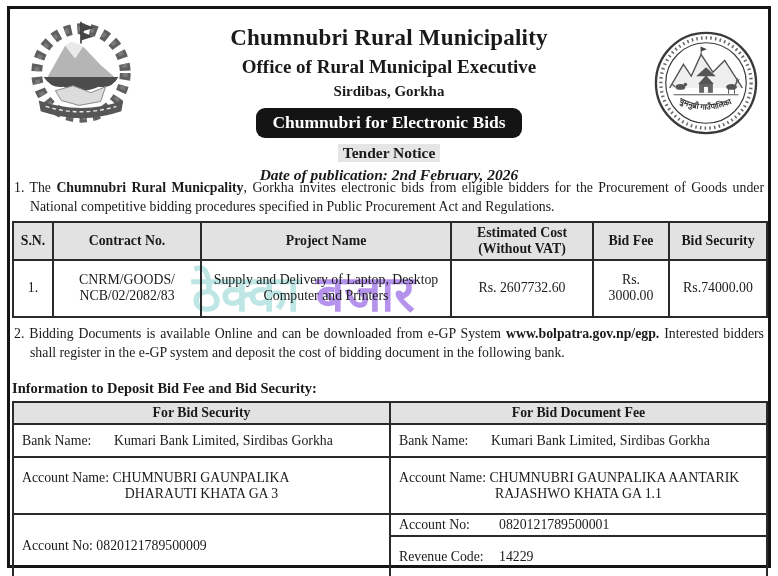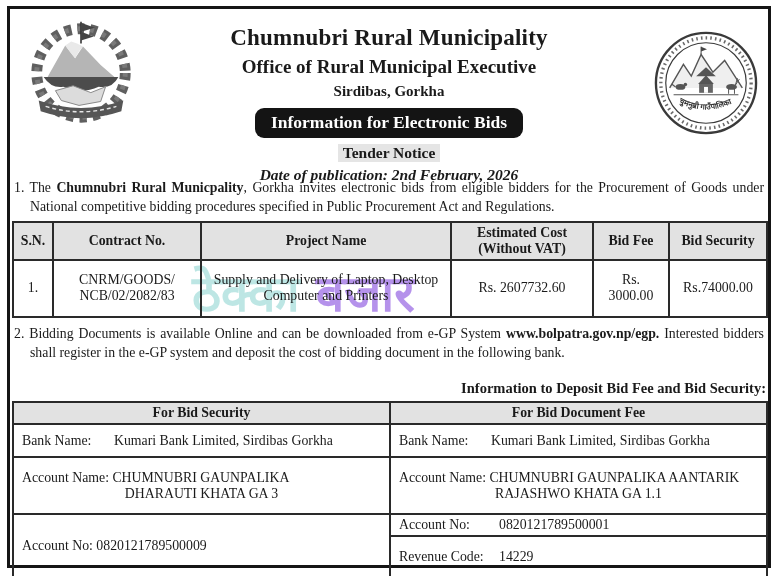--- a/index.html
+++ b/index.html
@@ -45,21 +45,21 @@
   .wm-dot { position:absolute; left:215px; top:252px; width:9px; height:9px;
     border-radius:50%; background:#5b8fd9; opacity:.65; pointer-events:none; z-index:0; }
   
   table { border-collapse:collapse; width:754px; table-layout:fixed;
     position:relative; z-index:1; background:transparent; }
   th, td { border:2px solid #2a2a2a; font-size:13.8px; padding:2px 5px; }
   th { background:#e2e2e2; font-weight:bold; }
   .bid-table { margin:2px auto 0; }
   .bid-table th { height:38px; }
   .bid-table td { height:57px; text-align:center; vertical-align:middle; }
-  .deposit-heading { text-align:right; font-size:14.5px; font-weight:bold; margin:18px 0 4px; }
+  .deposit-heading { text-align:left; font-size:14.5px; font-weight:bold; margin:18px 0 4px; }
   .dep-table { margin:0 auto; }
   .dep-table th { height:20px; }
   .dep-table td { vertical-align:middle; padding:2px 8px; }
   .row-bank td { height:33px;margin-top:32px; }
   .row-acname td { height:57px; }
   .row-acno td { height:15px; }
   .row-rev td { height:42px; }
   .cell-line2 { display:block; text-align:center; }
   .lbl { display:inline-block; width:92px; }
   
@@ -117,21 +117,21 @@
         <path id="sealArc" d="M22,72 Q55,92 88,72" fill="none"></path>
         <text font-size="8" fill="#333" font-weight="bold">
           <textPath href="#sealArc" startOffset="6">चुमनुब्री गाउँपालिका</textPath>
         </text>
       </svg>
 
       <div class="head-center">
         <div class="title-muni">Chumnubri Rural Municipality</div>
         <div class="title-office">Office of Rural Municipal Executive</div>
         <div class="title-loc">Sirdibas, Gorkha</div>
-        <div><span class="banner">Information for Electronic Bids</span></div>
+        <div><span class="banner">Chumnubri for Electronic Bids</span></div>
         <div class="notice-wrap"><span class="notice">Tender Notice</span></div>
         <div class="pubdate">Date of publication: 2nd February, 2026</div>
       </div>
     </div>
 
     <p class="clause"><span>1. The </span><b>Chumnubri Rural Municpality</b><span>, Gorkha invites electronic bids from eligible bidders for the Procurement of Goods under National competitive bidding procedures specified in Public Procurement Act and Regulations.</span></p>
 
     <table class="bid-table">
       <colgroup>
         <col style="width:40px">

